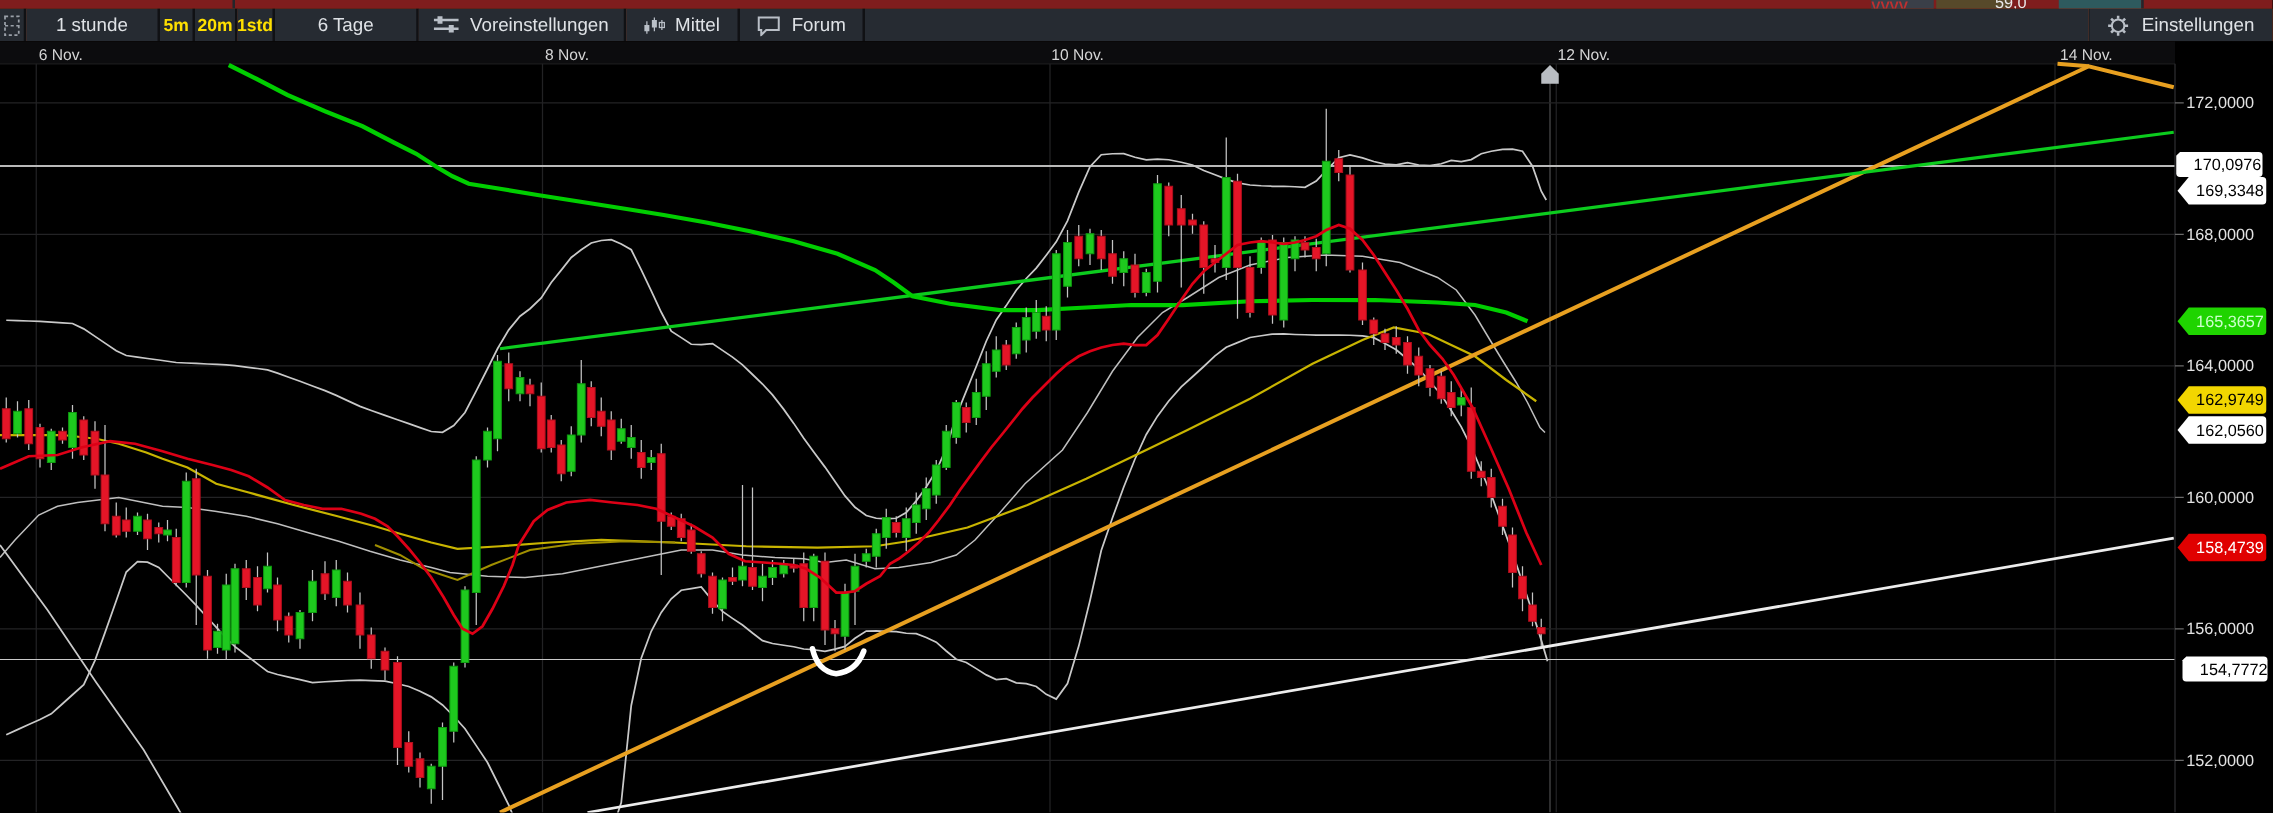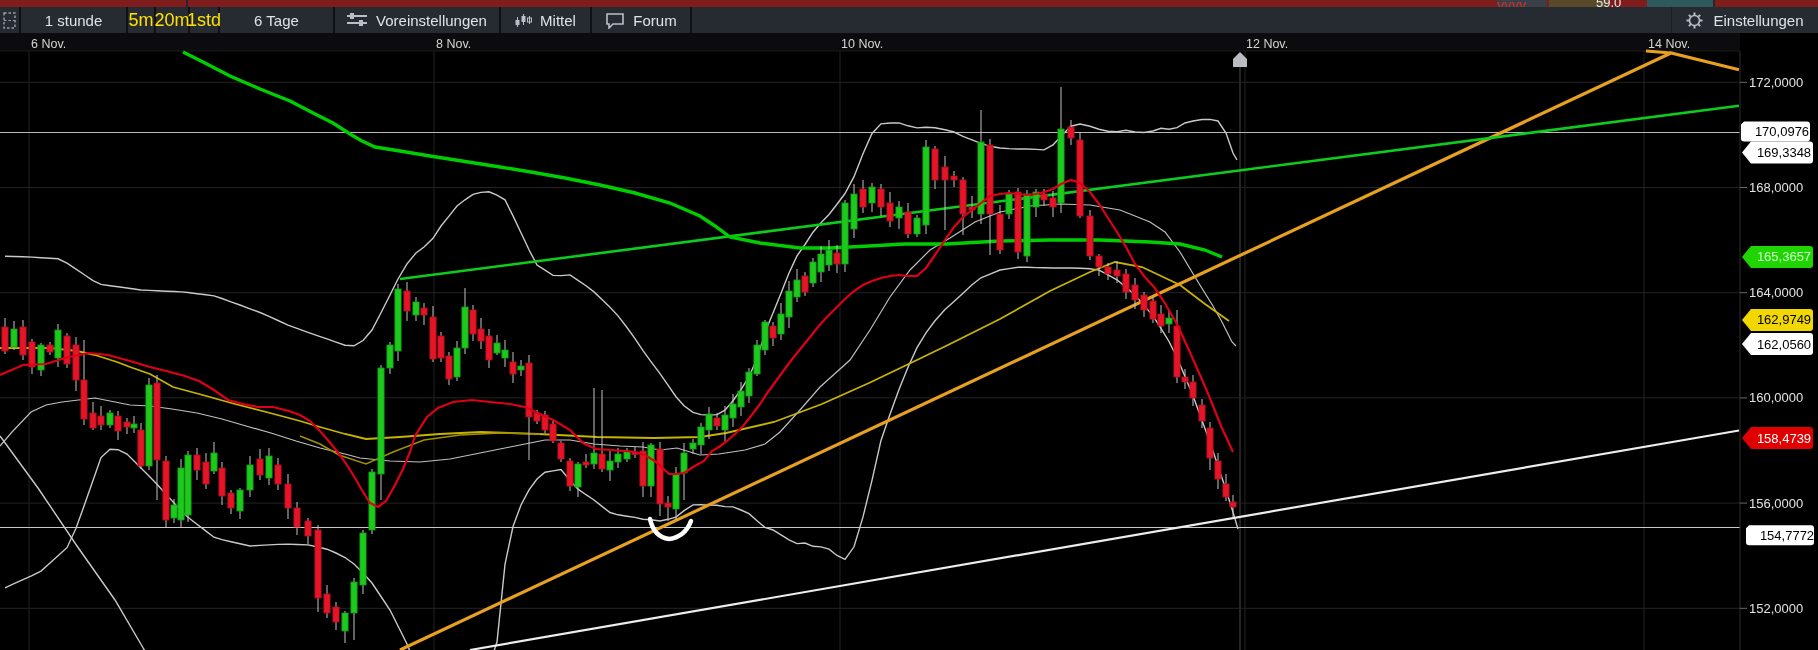--- a/index.html
+++ b/index.html
@@ -1,18 +1,18 @@
 <!DOCTYPE html>
 <html><head><meta charset="utf-8"><style>
 *{margin:0;padding:0;box-sizing:border-box}
 body{width:1818px;height:650px;overflow:hidden;background:#000;font-family:"Liberation Sans",sans-serif;position:relative}
 .strip{position:absolute;left:0;top:0;width:1818px;height:7px;background:#7f1d1d}
 .tbar{position:absolute;left:0;top:7px;width:1818px;height:26px;background:#c2410c;display:flex;align-items:stretch}
 .btn{background:#262b32;color:#dfe2e6;font-size:15px;display:flex;align-items:center;justify-content:center;border-right:2px solid #101114}
-.yellow{color:#ffe000;font-weight:normal;font-size:18px}
+.yellow{color:#ffe000;font-weight:bold;font-size:14px}
 </style></head><body>
 <div class="strip">
   <div style="position:absolute;left:186px;top:0;width:2px;height:7px;background:#23262b"></div>
   <div style="position:absolute;left:1497px;top:0;width:50px;height:7px;background:#3a3f48;overflow:hidden;color:#c03030;font-size:11px;font-weight:bold">VVVV</div>
   <div style="position:absolute;left:1549px;top:0;width:59px;height:7px;background:#57492a"></div>
   <div style="position:absolute;left:1596px;top:0;width:34px;height:7px;overflow:hidden"><span style="color:#e8e8e8;font-size:13px;position:relative;top:-7px">59,0</span></div>
   <div style="position:absolute;left:1647px;top:0;width:66px;height:7px;background:#2e5a5e"></div>
   <div style="position:absolute;left:1713px;top:0;width:2px;height:7px;background:#23262b"></div>
 </div>
 <div class="tbar">

